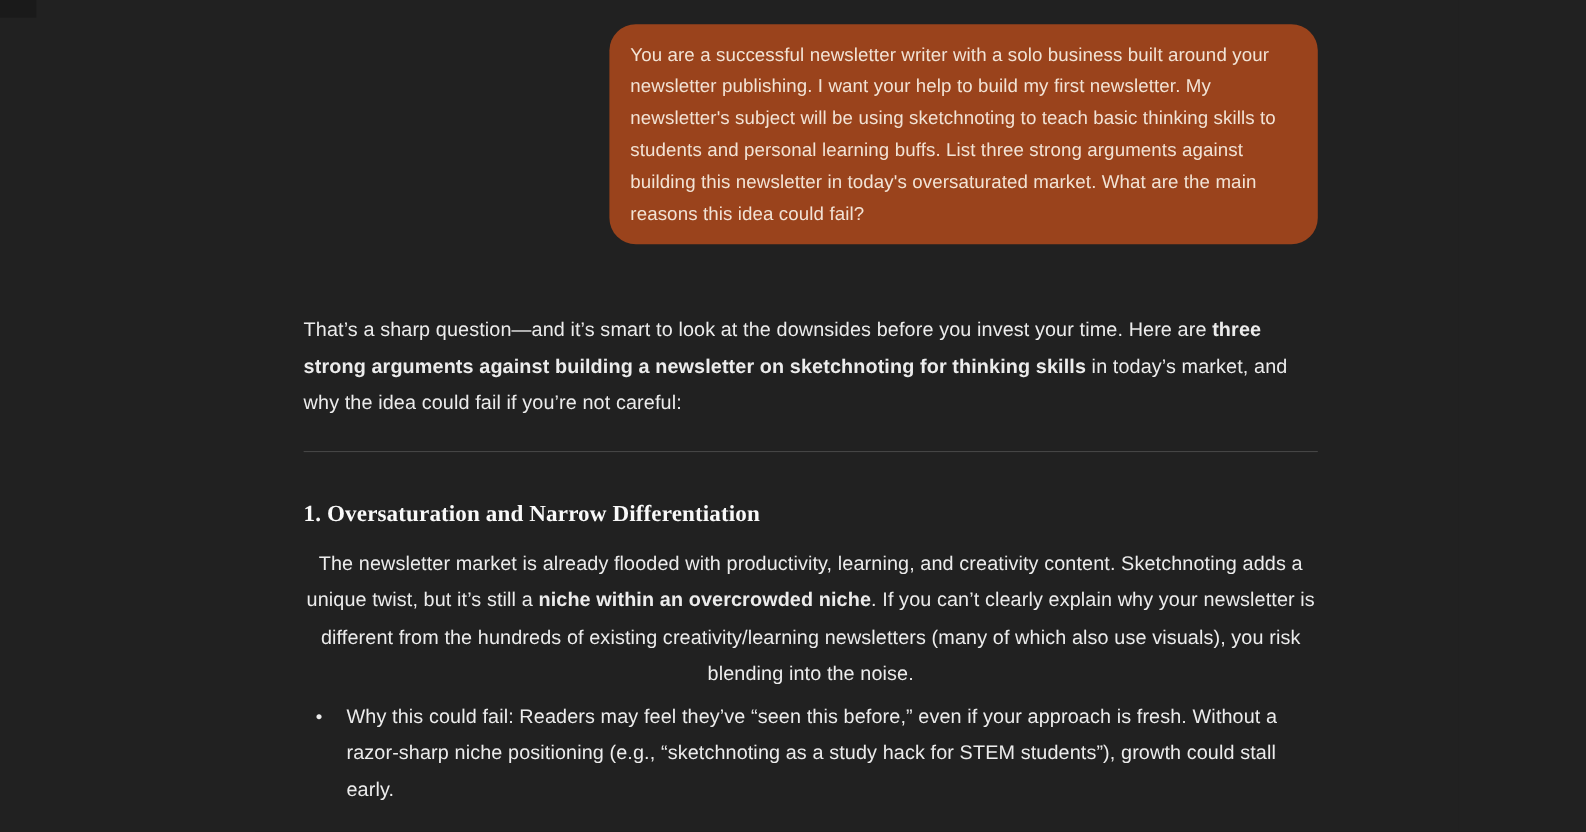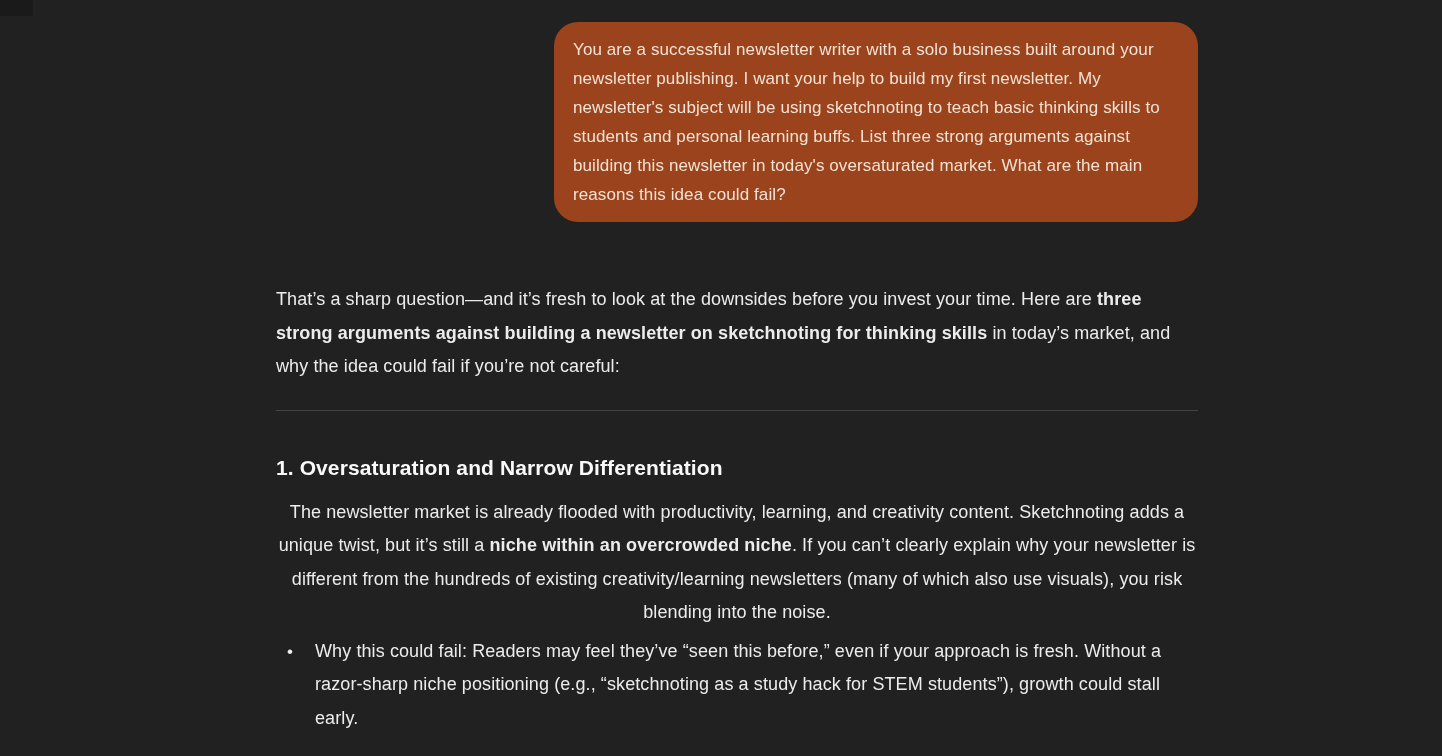--- a/index.html
+++ b/index.html
@@ -61,20 +61,21 @@
     border-top: 1px solid var(--divider);
     height: 0;
     margin: 26px 0 0 0;
   }
   .section-heading {
     margin-top: 42px;
     font-size: 21px;
     line-height: 29px;
     font-weight: 700;
     color: var(--heading-text);
+    font-family: Liberation Serif, serif;
   }
   .body-para { margin-top: 14px; text-align: center; }
   .bullet-list {
     list-style: none;
     margin-top: 5px;
   }
   .bullet-item {
     position: relative;
     padding-left: 39px;
   }
@@ -95,21 +96,21 @@
   <div class="column">
 
     <div class="user-row">
       <div class="user-bubble">
         <span>You are a successful newsletter writer with a solo business built around your newsletter publishing. I want your help to build my first newsletter. My newsletter's subject will be using sketchnoting to teach basic thinking skills to students and personal learning buffs. List three strong arguments against building this newsletter in today's oversaturated market. What are the main reasons this idea could fail?</span>
       </div>
     </div>
 
     <div class="assistant">
 
-      <p class="intro-para"><span>That’s a sharp question—and it’s fresh to look at the downsides before you invest your time. Here are </span><strong>three strong arguments against building a newsletter on sketchnoting for thinking skills</strong><span> in today’s market, and why the idea could fail if you’re not careful:</span></p>
+      <p class="intro-para"><span>That’s a sharp question—and it’s smart to look at the downsides before you invest your time. Here are </span><strong>three strong arguments against building a newsletter on sketchnoting for thinking skills</strong><span> in today’s market, and why the idea could fail if you’re not careful:</span></p>
 
       <hr class="section-divider">
 
       <h3 class="section-heading">1. Oversaturation and Narrow Differentiation</h3>
 
       <p class="body-para"><span>The newsletter market is already flooded with productivity, learning, and creativity content. Sketchnoting adds a unique twist, but it’s still a </span><strong>niche within an overcrowded niche</strong><span>. If you can’t clearly explain why your newsletter is different from the hundreds of existing creativity/learning newsletters (many of which also use visuals), you risk blending into the noise.</span></p>
 
       <ul class="bullet-list">
         <li class="bullet-item">
           <span class="bullet-dot">•</span>

